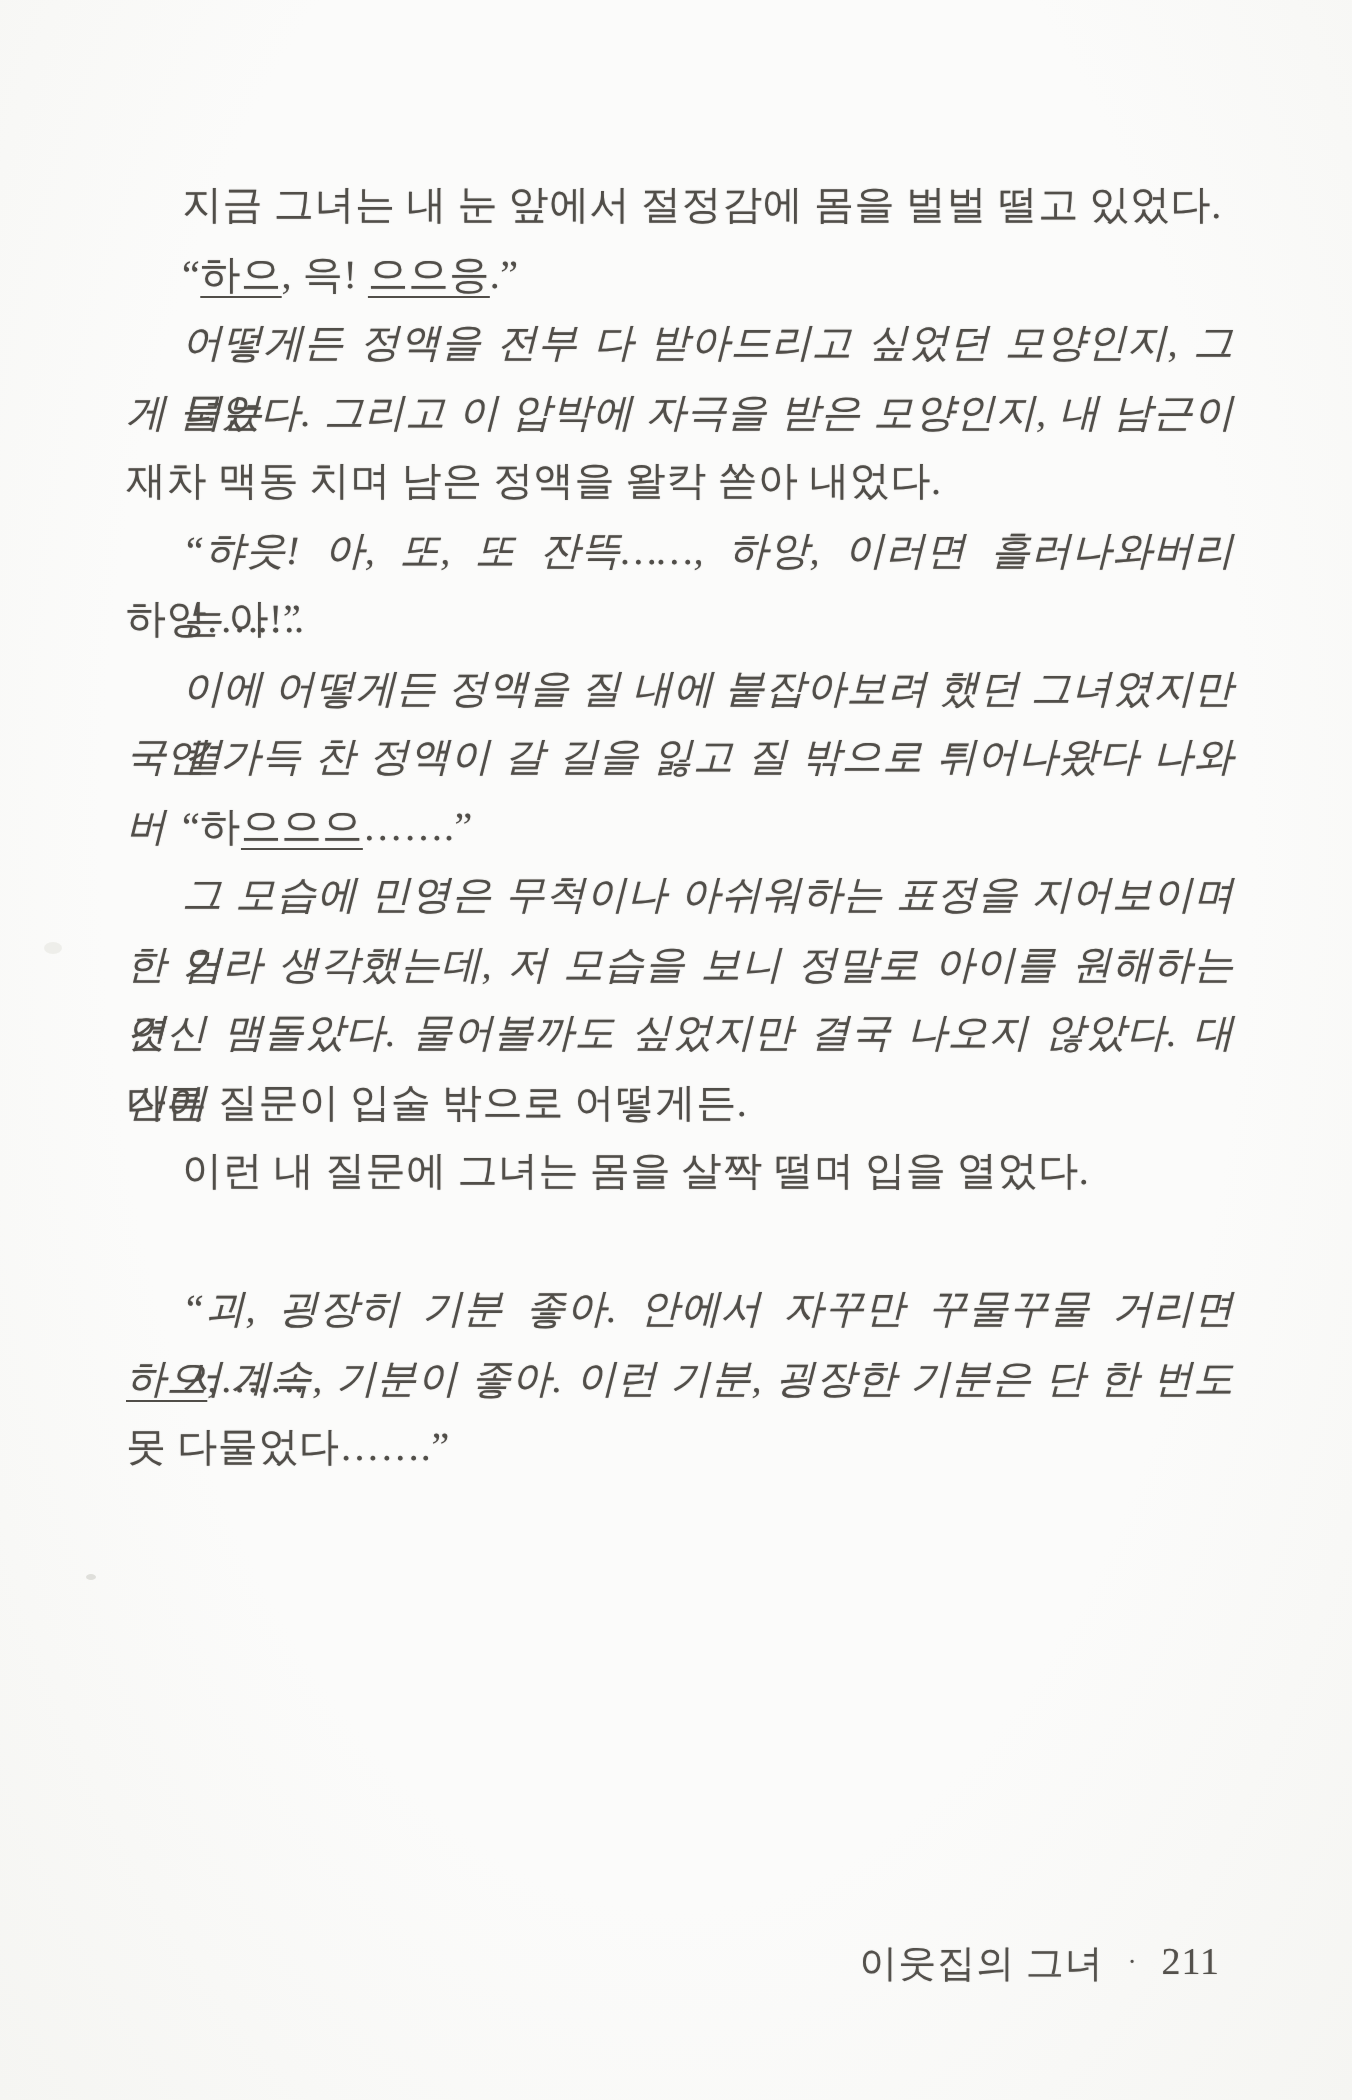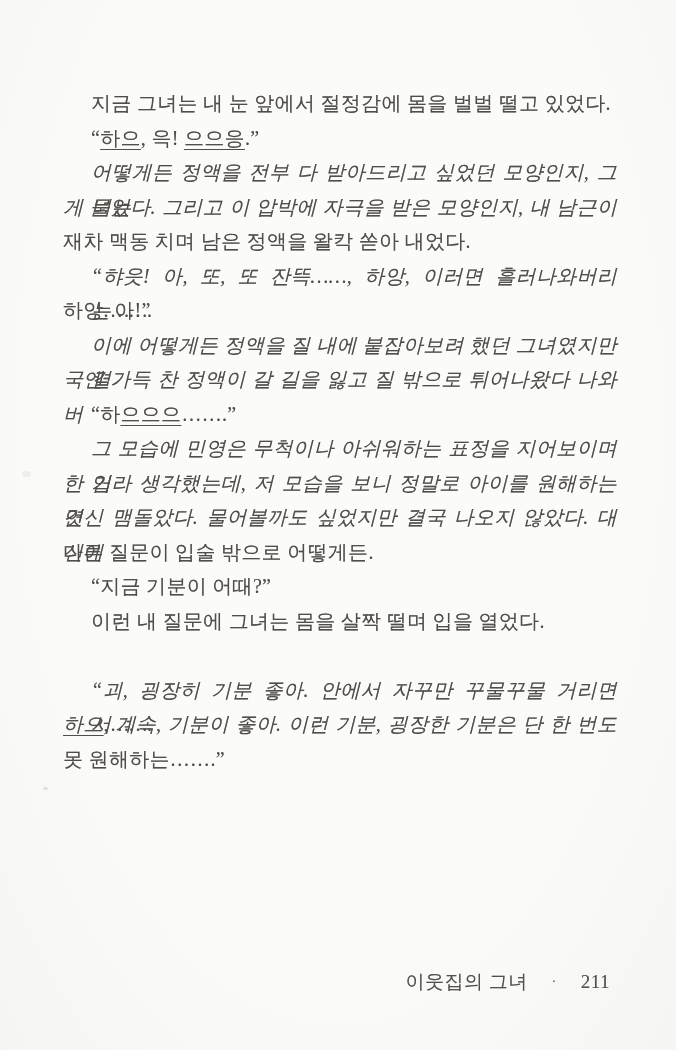--- a/index.html
+++ b/index.html
@@ -50,21 +50,21 @@
     text-decoration: underline;
     text-underline-offset: 4px;
     text-decoration-thickness: 1px;
   }
   .footer {
     position: absolute;
     top: 969px;
     right: 66px;
     display: flex;
     align-items: center;
-    gap: 24px;
+    gap: 12px;
     font-size: 19px;
     letter-spacing: 0.5px;
     color: #54514c;
     text-shadow: 0 0 0.6px rgba(81, 78, 73, 0.4);
   }
   .footer .sep {
     font-size: 13px;
     transform: translateY(-1px);
   }
   .speck {
@@ -103,26 +103,25 @@
       <div class="line"><span>재차 맥동 치며 남은 정액을 왈칵 쏟아 내었다.</span></div>
       <div class="line indent justify"><span>“햐읏! 아, 또, 또 잔뜩……, 하앙, 이러면 흘러나와버리는…….</span></div>
       <div class="line"><span>하앙. 아!”</span></div>
       <div class="line indent justify"><span>이에 어떻게든 정액을 질 내에 붙잡아보려 했던 그녀였지만 결</span></div>
       <div class="line justify"><span>국엔 가득 찬 정액이 갈 길을 잃고 질 밖으로 튀어나왔다 나와 버</span></div>
       <div class="line indent"><span>“하</span><span class="u">으으으</span><span>…….”</span></div>
       <div class="line indent justify"><span>그 모습에 민영은 무척이나 아쉬워하는 표정을 지어보이며 입</span></div>
       <div class="line justify"><span>한 거라 생각했는데, 저 모습을 보니 정말로 아이를 원해하는 것</span></div>
       <div class="line justify"><span>연신 맴돌았다. 물어볼까도 싶었지만 결국 나오지 않았다. 대신에</span></div>
       <div class="line"><span>다른 질문이 입술 밖으로 어떻게든.</span></div>
-      <div class="line indent"><span>“지금 기분이 어때?”</span></div>
       <div class="line indent"><span>이런 내 질문에 그녀는 몸을 살짝 떨며 입을 열었다.</span></div>
       <div class="line blank"></div>
       <div class="line indent justify"><span>“괴, 굉장히 기분 좋아. 안에서 자꾸만 꾸물꾸물 거리면서…….</span></div>
       <div class="line justify"><span class="u">하으</span><span>, 계속, 기분이 좋아. 이런 기분, 굉장한 기분은 단 한 번도</span></div>
-      <div class="line"><span>못 원해하는…….”</span></div>
+      <div class="line"><span>못 다물었다…….”</span></div>
     </main>
 
   <footer class="footer">
     <span>이웃집의 그녀</span>
     <span class="sep">·</span>
     <span>211</span>
   </footer>
 
   <div class="speck s1"></div>
   <div class="speck s2"></div>

